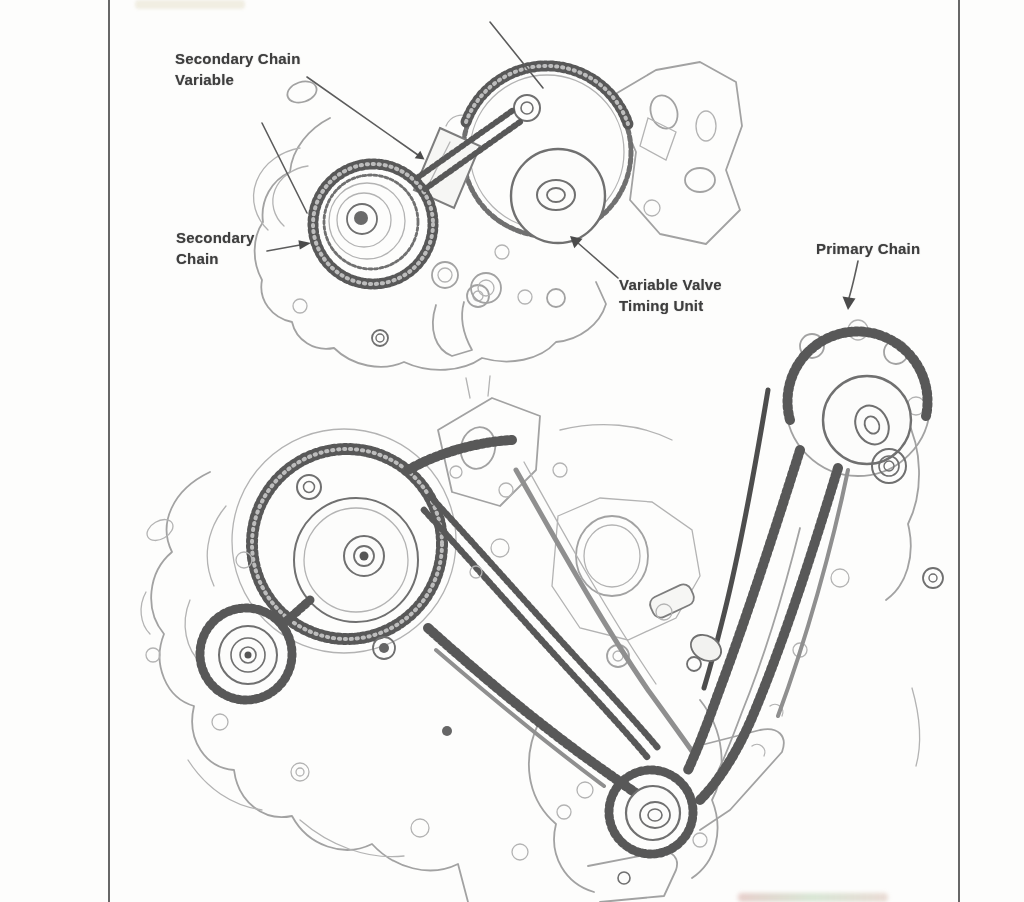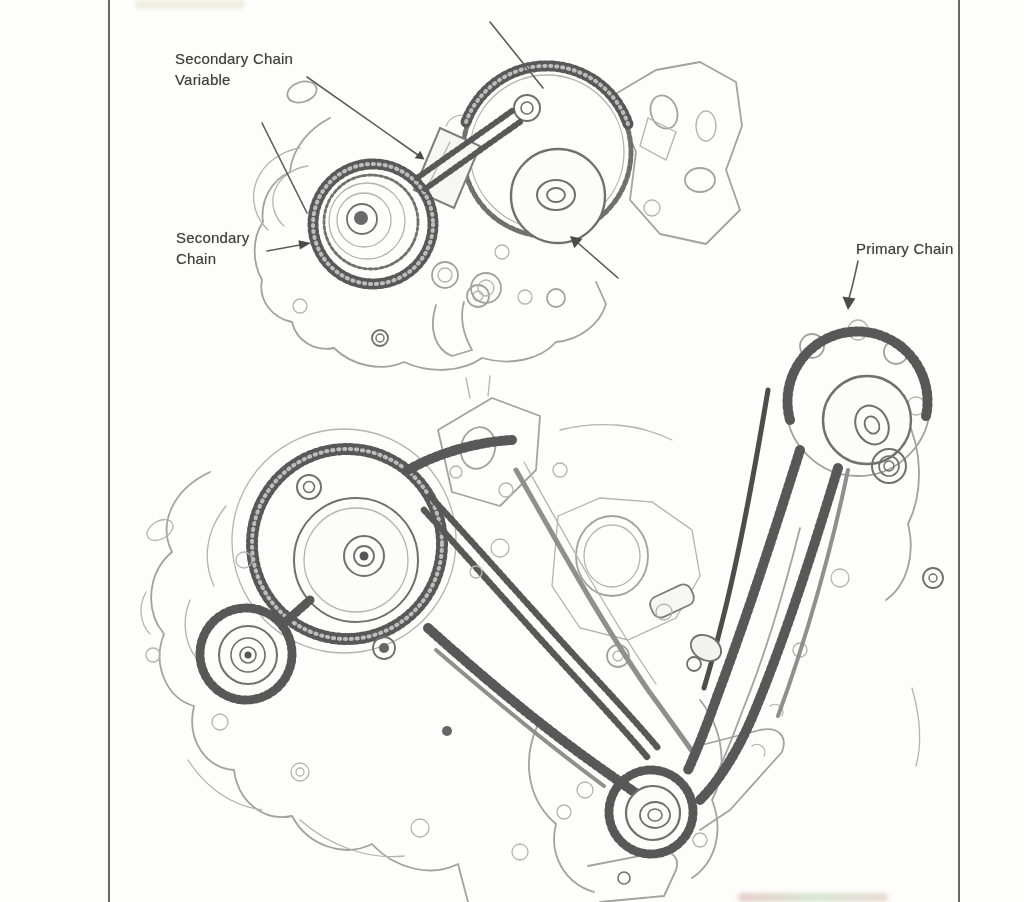--- a/index.html
+++ b/index.html
@@ -15,21 +15,21 @@
     position:absolute;left:135px;top:0;width:110px;height:9px;border-radius:4px;
     background:rgba(226,219,196,.45);filter:blur(1.5px);
   }
   .watermark{
     position:absolute;left:738px;top:893px;width:150px;height:9px;border-radius:4px;
     background:linear-gradient(90deg,rgba(190,120,110,.35),rgba(150,190,140,.35),rgba(190,140,120,.3));
     filter:blur(2px);
   }
   svg.art{position:absolute;left:0;top:0;}
   .label{
-    position:absolute;color:#3e3e3e;font-weight:400;font-size:15px;line-height:21px;
+    position:absolute;color:#3e3e3e;font-weight:700;font-size:15px;line-height:21px;
     letter-spacing:.2px;text-shadow:0 0 1px rgba(70,70,70,.55);white-space:nowrap;
   }
   .label span{display:block;}
   
   .case{stroke:#a2a2a2;stroke-width:1.8;fill:none;stroke-linecap:round;stroke-linejoin:round;}
   .case2{stroke:#b3b3b3;stroke-width:1.3;fill:none;stroke-linecap:round;}
   .dark{stroke:#6f6f6f;fill:none;stroke-linecap:round;}
   .disc{fill:#fcfcfb;stroke:#6f6f6f;}
   .chain{stroke:#595959;fill:none;stroke-linecap:round;stroke-dasharray:2.6 3.4;}
   .chainlite{stroke:#bdbdbd;fill:none;stroke-linecap:round;stroke-dasharray:1.2 4.8;}
@@ -261,19 +261,23 @@
   <div class="label" style="left:175px;top:48px;">
     <span>Secondary Chain</span>
     <span>Variable</span>
   </div>
 
   <div class="label" style="left:176px;top:227px;">
     <span>Secondary</span>
     <span>Chain</span>
   </div>
 
-
-  <div class="label" style="left:856px;top:238px;">
+  <div class="label" style="left:619px;top:274px;">
+    <span>Variable Valve</span>
+    <span>Timing Unit</span>
+  </div>
+
+  <div class="label" style="left:816px;top:238px;">
     <span>Primary Chain</span>
   </div>
 
   <div class="watermark"></div>
 </div>
 
 </body></html>

